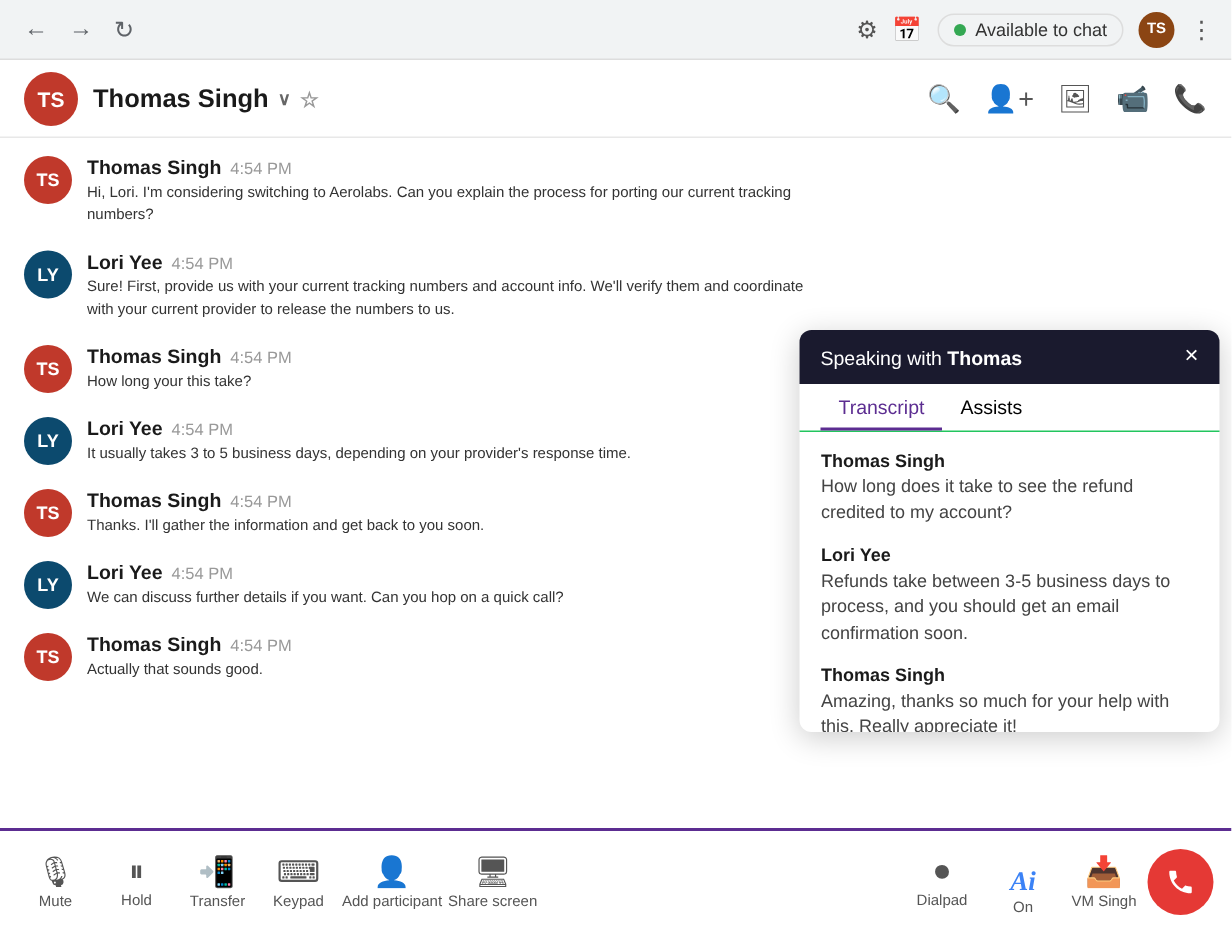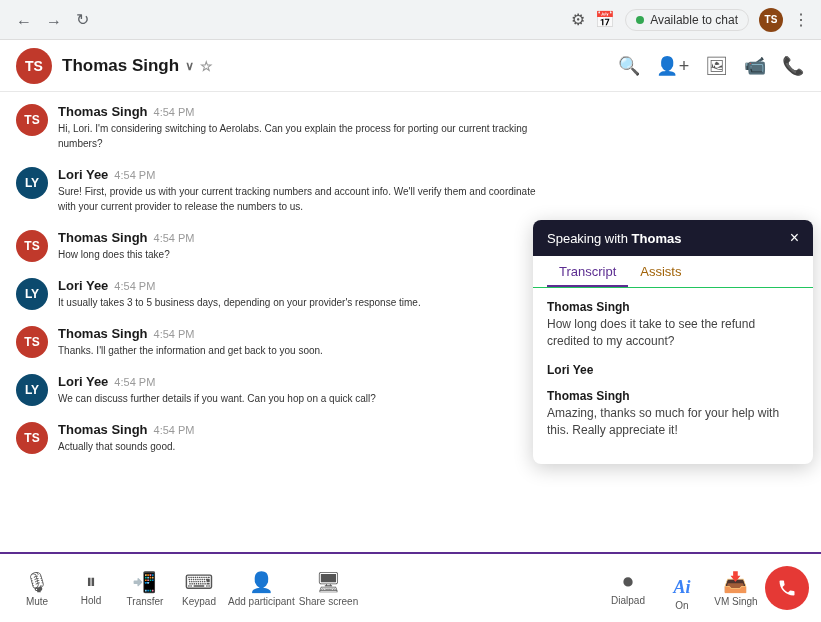--- a/index.html
+++ b/index.html
@@ -57,21 +57,21 @@
     .speaking-panel {
       position: absolute; right: 8px; top: 220px; width: 280px; background: white; border-radius: 8px; box-shadow: 0 4px 20px rgba(0,0,0,0.2); z-index: 100;
     }
     .speaking-header {
       background: #1a1a2e; color: white; padding: 10px 14px; border-radius: 8px 8px 0 0; display: flex; align-items: center; justify-content: space-between;
     }
     .speaking-title { font-size: 13px; }
     .speaking-title strong { font-weight: 700; }
     .close-btn { background: none; border: none; color: white; font-size: 16px; cursor: pointer; line-height: 1; }
     .panel-tabs { display: flex; border-bottom: 1px solid #22c55e; padding: 0 14px; }
-    .panel-tab { padding: 8px 12px 6px; font-size: 13px; cursor: pointer; color: #a16207; border-bottom: 2px solid transparent; }
+    .panel-tab { padding: 8px 12px 6px; font-size: 13px; cursor: pointer; color: #000000; border-bottom: 2px solid transparent; }
     .panel-tab.active { color: #5c2d91; border-bottom: 2px solid #5c2d91; font-weight: 500; }
     .panel-content { padding: 12px 14px; max-height: 200px; overflow-y: auto; }
     .transcript-entry { margin-bottom: 12px; }
     .transcript-name { font-size: 12px; font-weight: 700; color: #1a1a1a; margin-bottom: 2px; }
     .transcript-text { font-size: 12px; color: #444; line-height: 1.45; }
   </style>
 </head>
 <body>
 
 <div class="browser-bar">
@@ -132,21 +132,21 @@
           <div class="msg-text">Sure! First, provide us with your current tracking numbers and account info. We'll verify them and coordinate with your current provider to release the numbers to us.</div>
         </div>
       </div>
       <div class="message-group">
         <div class="msg-avatar thomas">TS</div>
         <div class="msg-content">
           <div class="msg-header">
             <span class="msg-name">Thomas Singh</span>
             <span class="msg-time">4:54 PM</span>
           </div>
-          <div class="msg-text">How long does this take?</div>
+          <div class="msg-text">How long your this take?</div>
         </div>
       </div>
       <div class="message-group">
         <div class="msg-avatar lori">LY</div>
         <div class="msg-content">
           <div class="msg-header">
             <span class="msg-name">Lori Yee</span>
             <span class="msg-time">4:54 PM</span>
           </div>
           <div class="msg-text">It usually takes 3 to 5 business days, depending on your provider's response time.</div>
@@ -245,19 +245,20 @@
     <div class="panel-tab active">Transcript</div>
     <div class="panel-tab">Assists</div>
   </div>
   <div class="panel-content" id="transcript-container">
   <div class="transcript-entry">
         <div class="transcript-name">Thomas Singh</div>
         <div class="transcript-text">How long does it take to see the refund credited to my account?</div>
       </div>
       <div class="transcript-entry">
         <div class="transcript-name">Lori Yee</div>
+        <div class="transcript-text">Refunds take between 3-5 business days to process, and you should get an email confirmation soon.</div>
       </div>
       <div class="transcript-entry">
         <div class="transcript-name">Thomas Singh</div>
         <div class="transcript-text">Amazing, thanks so much for your help with this. Really appreciate it!</div>
       </div>
     </div>
 </div>
 
 </body></html>

